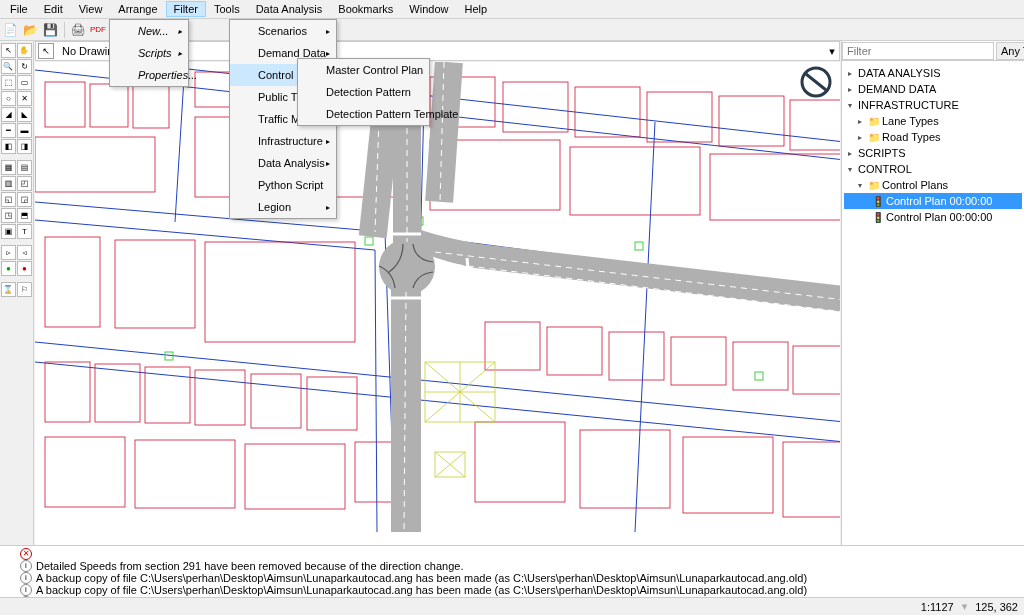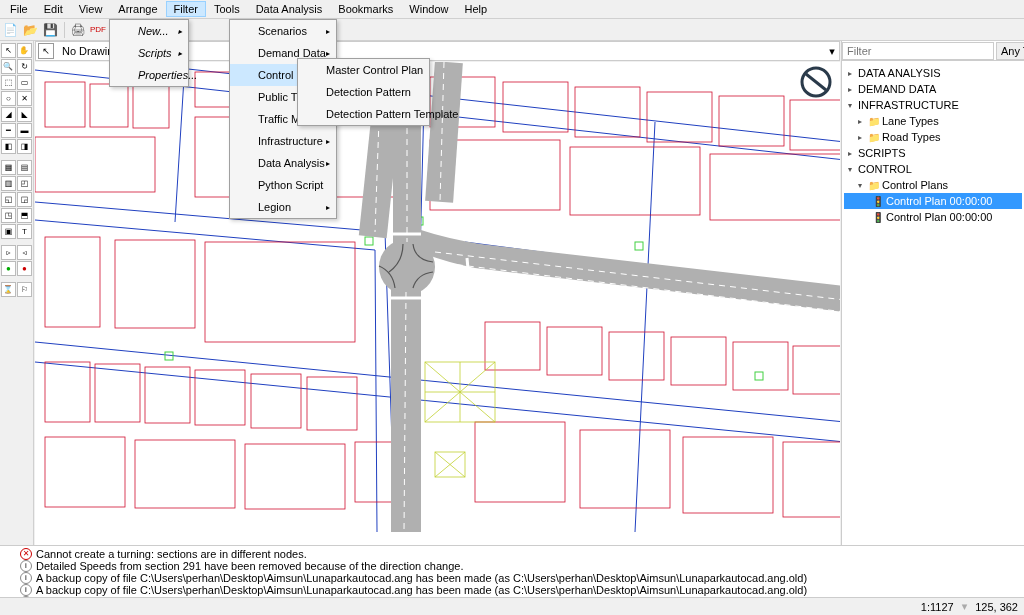--- a/index.html
+++ b/index.html
@@ -402,21 +402,20 @@
         <span class="ic">🚦</span>
         <span>Control Plan 00:00:00</span>
       </div>
   </div>
 </div>
 
 <div class="log-tab">Log (0</div>
 <div class="log">
   <div class="row">
       <span class="ic err">✕</span>
-      <span>Cannot create a turning: sections are in different nodes.</span>
     </div>
   <div class="row">
       <span class="ic">i</span>
       <span>Detailed Speeds from section 291 have been removed because of the direction change.</span>
     </div>
   <div class="row">
       <span class="ic">i</span>
       <span>A backup copy of file C:\Users\perhan\Desktop\Aimsun\Lunaparkautocad.ang has been made (as C:\Users\perhan\Desktop\Aimsun\Lunaparkautocad.ang.old)</span>
     </div>
   <div class="row">

